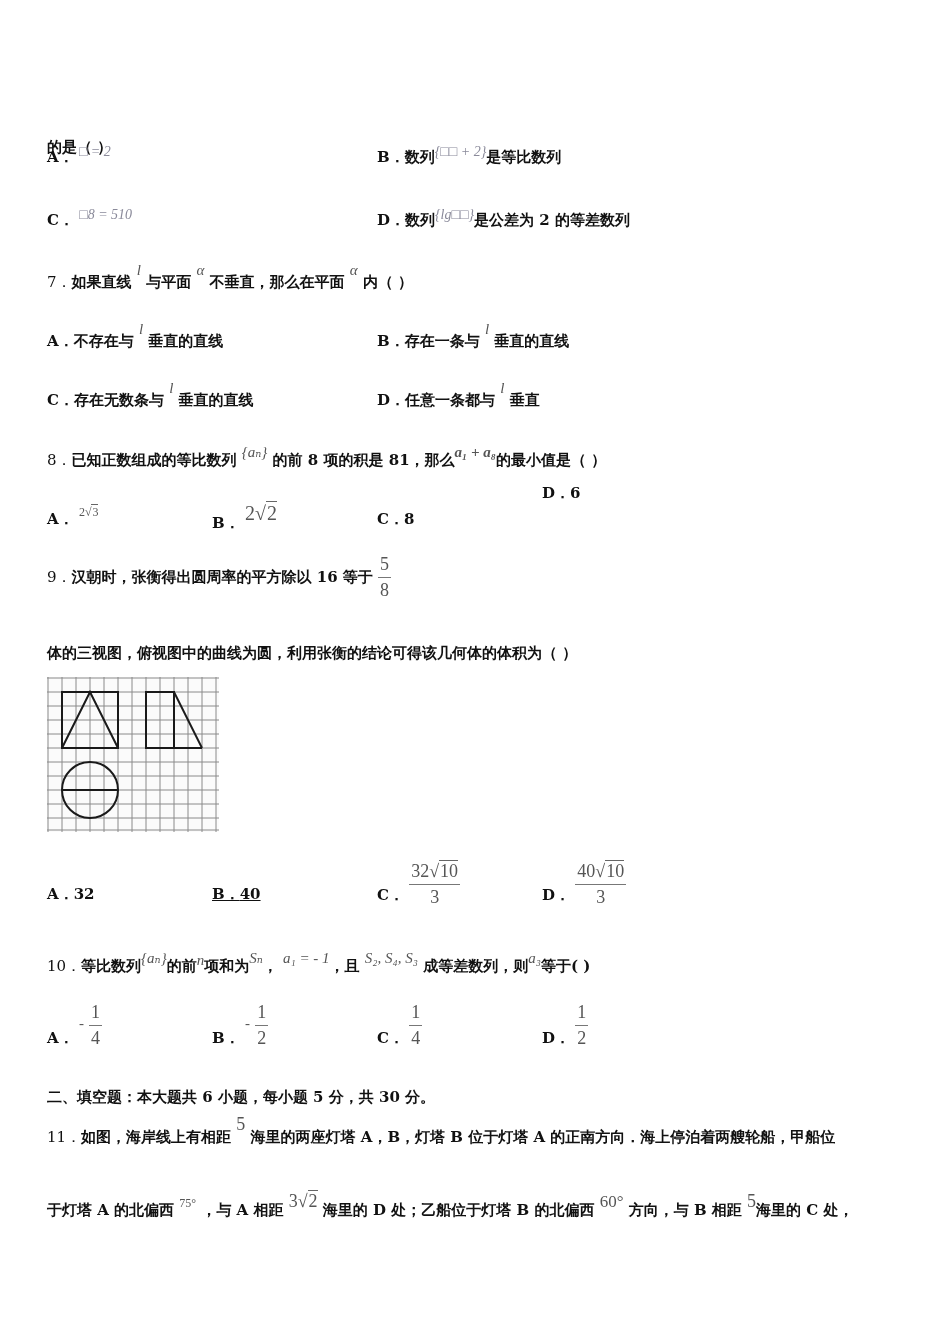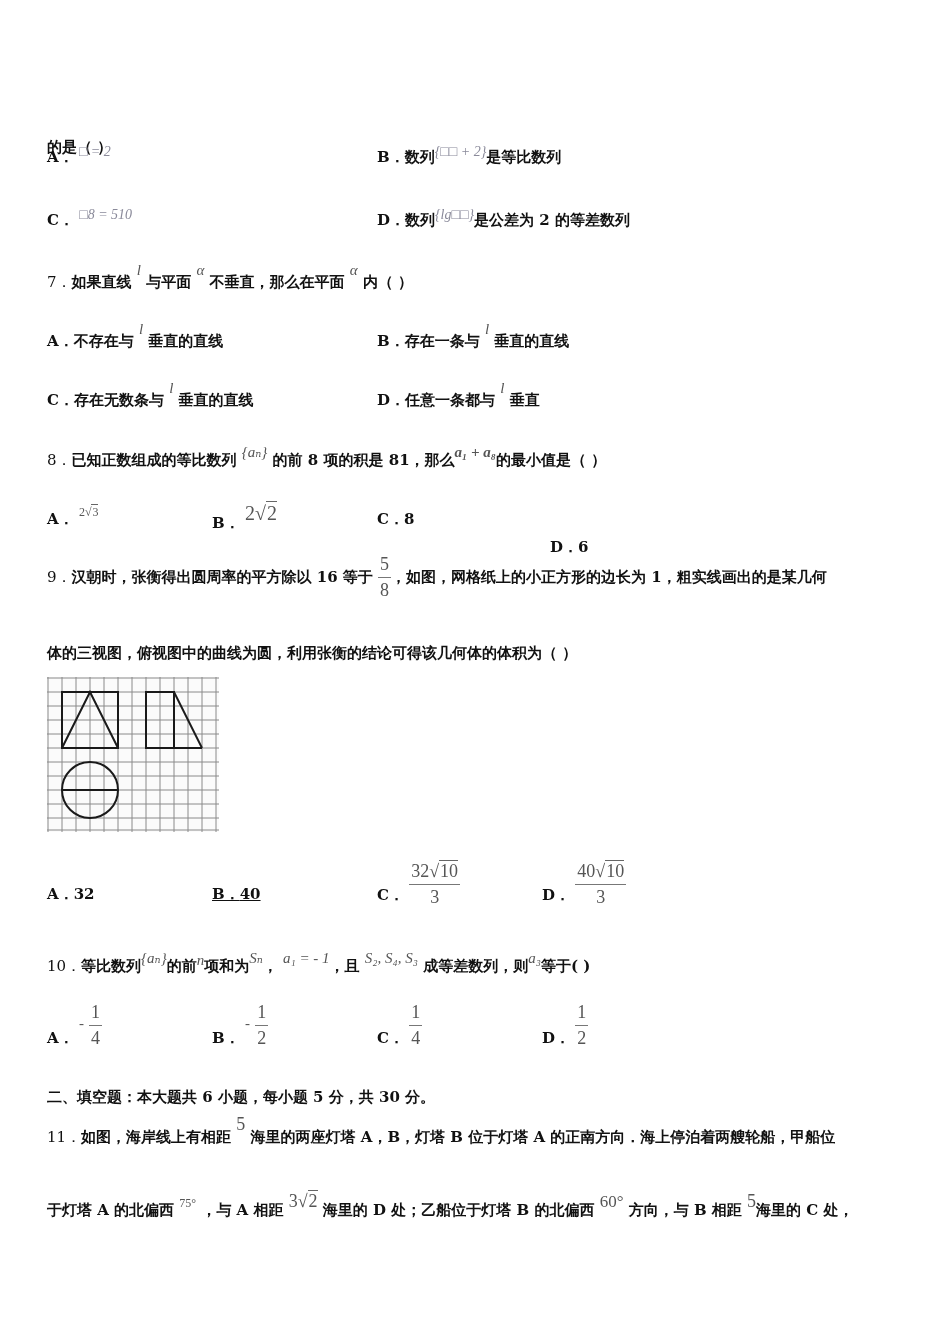--- a/index.html
+++ b/index.html
@@ -78,27 +78,27 @@
   <span>A．</span>
   <span class="mn sup" style="font-size:12px; top:-8px;"><span>2</span>√<span class="sqrt">3</span></span>
 </div>
 <div class="opt" style="left:212px; top:510px;">
   <span>B．</span>
   <span class="mn sup" style="font-size:20px; top:-8px;"><span>2</span>√<span class="sqrt">2</span></span>
 </div>
 <div class="opt" style="left:377px; top:510px;">
   <span>C．</span><span>8</span>
 </div>
-<div class="opt" style="left:542px; top:538px;margin-left:8px;">
+<div class="opt" style="left:542px; top:484px;">
   <span>D．</span><span>6</span>
 </div>
 
 <div class="line" style="top:555px;">
   <span class="qnum">9．</span><span>汉朝时，张衡得出圆周率的平方除以 16 等于</span>
-  <span class="frac"><span class="num">5</span><span class="den">8</span></span><span>，如图，网格纸上的小正方形的边长为 1，粗实线画出的是某几何</span>
+  <span class="frac"><span class="num">5</span><span class="den">8</span></span>
 </div>
 <div class="line" style="top:644px;text-align:right;">
   <span>体的三视图，俯视图中的曲线为圆，利用张衡的结论可得该几何体的体积为（        ）</span>
 </div>
 
 <svg class="grid-fig" width="172" height="155" viewBox="0 0 172 155">
   <rect x="0" y="0" width="172" height="155" fill="#fbfbfb"></rect>
   <g stroke="#8a8a8a" stroke-width="1">
     <line x1="1" y1="0" x2="1" y2="155"></line>
       <line x1="15" y1="0" x2="15" y2="155"></line>

